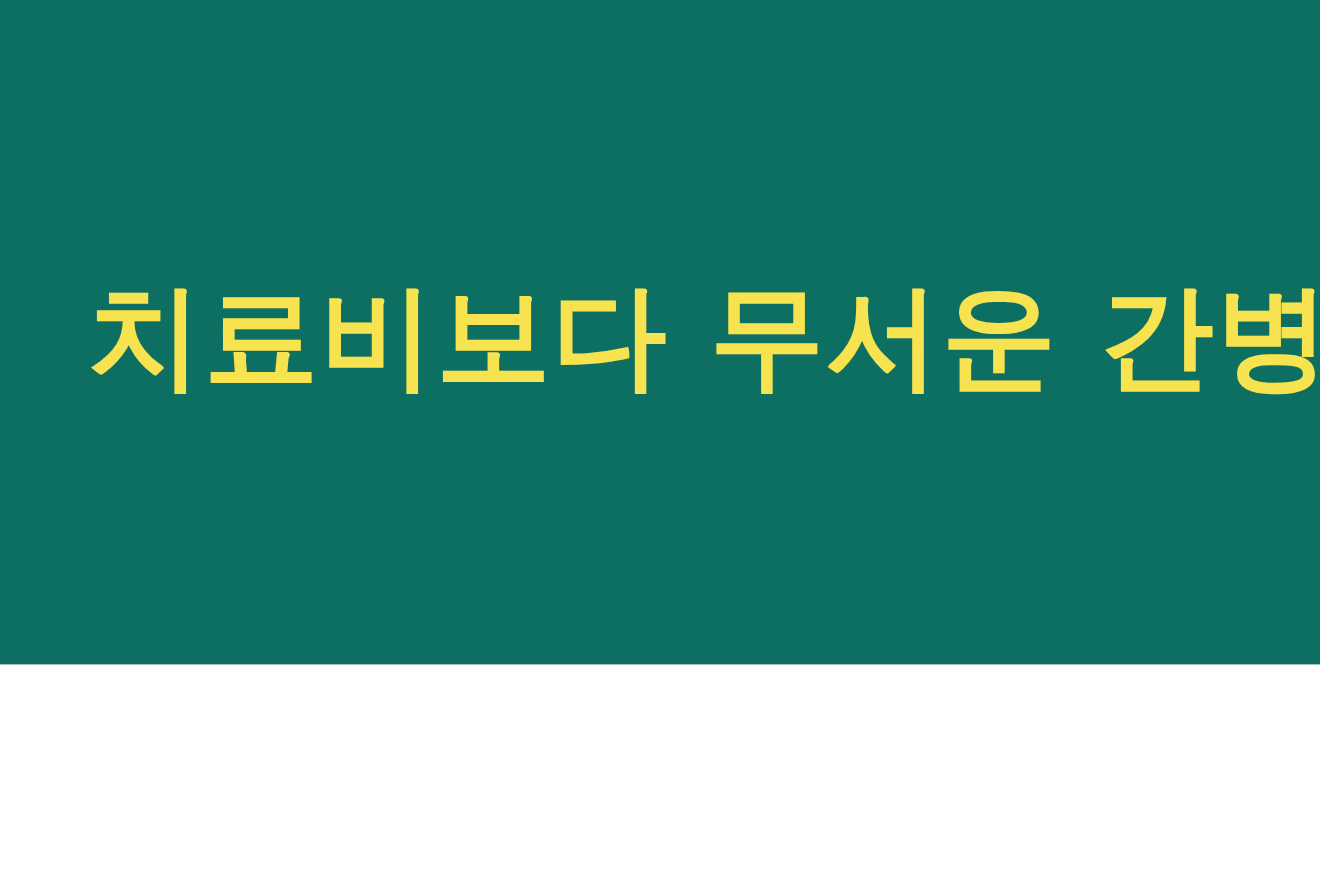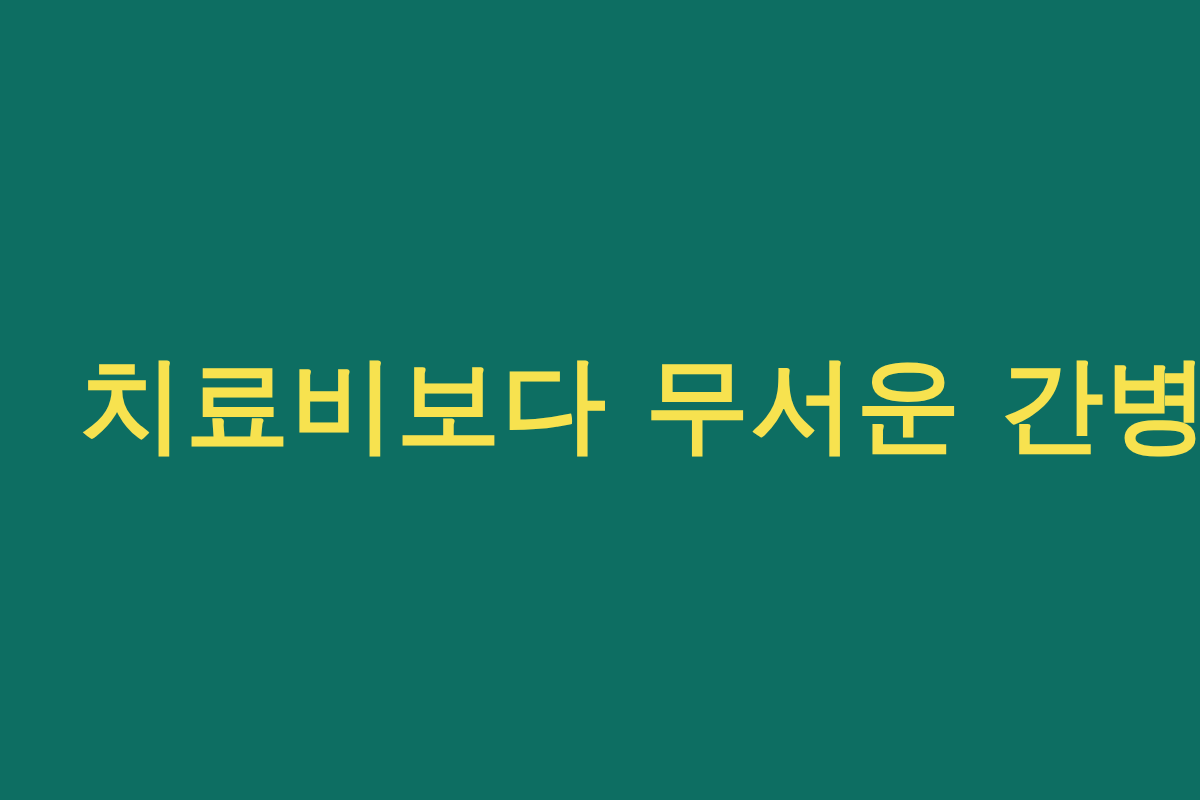--- a/index.html
+++ b/index.html
@@ -11,21 +11,21 @@
   body {
     width: 1200px;
     height: 800px;
     overflow: hidden;
     font-family: "Liberation Sans", "DejaVu Sans", sans-serif;
   }
 
   #banner-card {
     position: relative;
     width: 1200px;
-    height: 800px;
+    height: 604px;
     box-sizing: border-box;
     display: flex;
     align-items: center;
     justify-content: center;
     background: #0D6E62;
     overflow: hidden;
   }
 
   #headline-block {
     width: 1040px;

